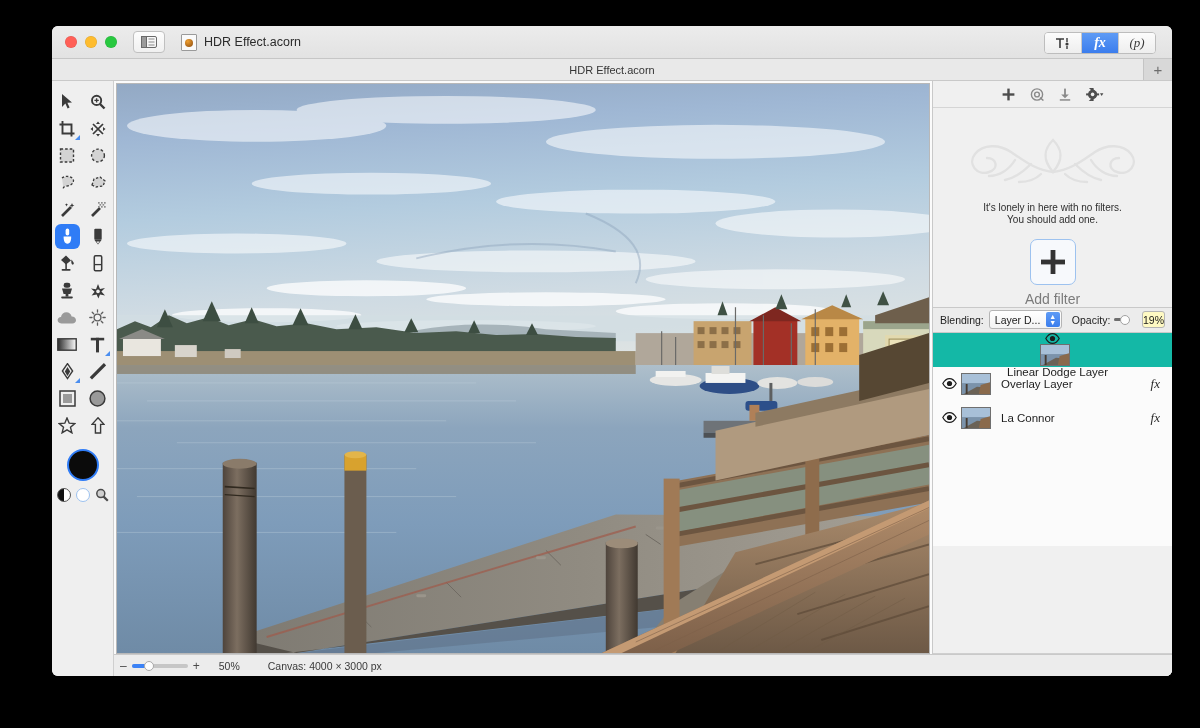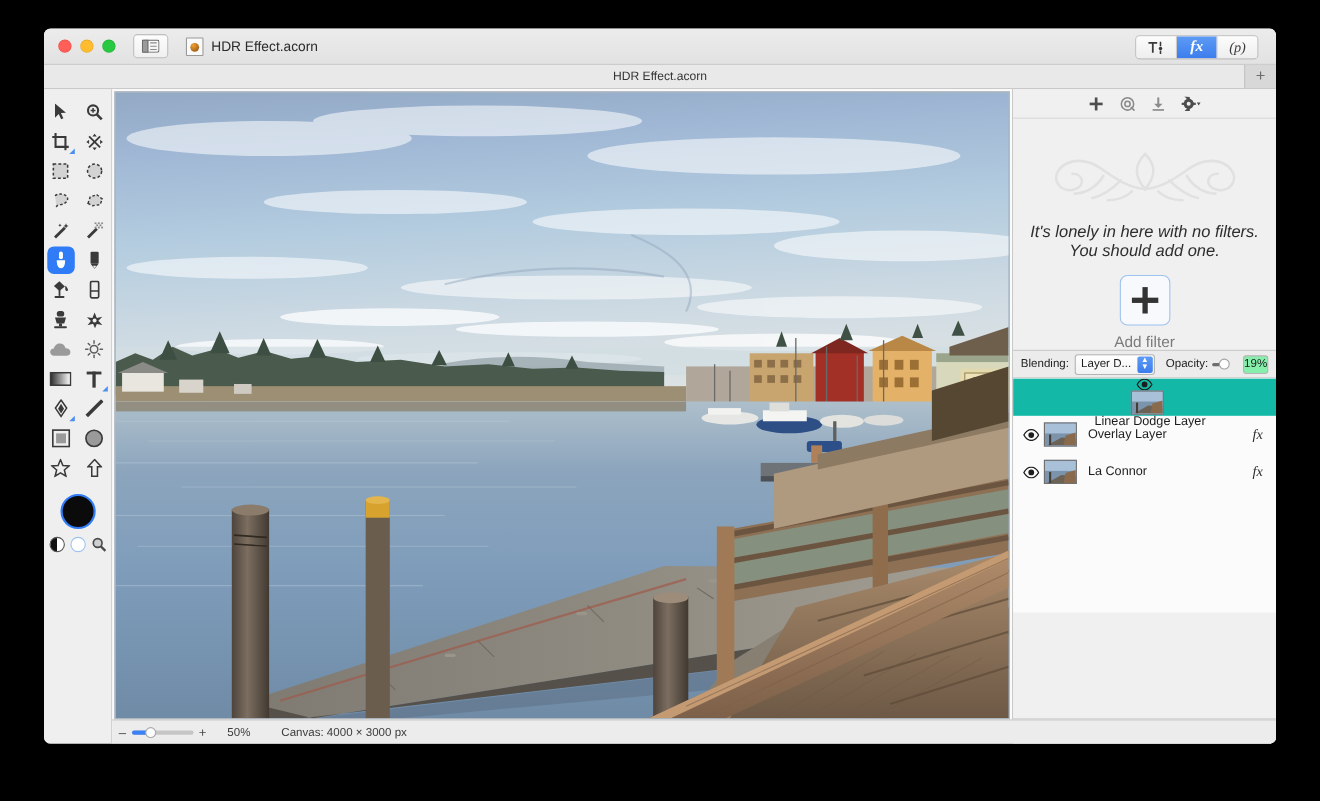--- a/index.html
+++ b/index.html
@@ -12,21 +12,21 @@
   }
   #root {
     position: relative;
     width: 1200px; height: 728px;
     background: #000;
   }
 
   
   #window {
     position: absolute;
-    left: 40px; top: 26px;
+    left: 52px; top: 26px;
     width: 1120px; height: 650px;
     background: #ececec;
     border-radius: 6px;
     overflow: hidden;
     box-shadow: 0 10px 40px rgba(0,0,0,0.6);
   }
 
   
   #titlebar {
     position: relative;
@@ -248,21 +248,21 @@
 
   #filter-empty {
     flex: 1;
     display: flex; flex-direction: column;
     align-items: center;
     padding-top: 22px;
     background: #f0f0f0;
   }
   #flourish { opacity: 0.55; }
   #empty-line1, #empty-line2 {
-    font-size: 15px; color: #2e2e2e; line-height: 1.18; font-style: italic;
+    font-size: 10px; color: #2e2e2e; line-height: 1.18;
   }
   #empty-line1 { margin-top: 12px; }
   #add-filter-btn {
     margin-top: 13px;
     width: 44px; height: 44px;
     border-radius: 7px;
     border: 1px solid #9dc2ef;
     background: #f7f9fc;
     display: flex; align-items: center; justify-content: center;
   }
@@ -313,21 +313,21 @@
   }
   #opacity-knob {
     position:absolute; left:6px; top:-3.5px;
     width:10px; height:10px; border-radius:50%;
     background:#fdfdfd; border:1px solid #a2a2a2; box-sizing:border-box;
   }
   #opacity-field {
     margin-left: 23px;
     width: 36px; height: 17px;
     border: 1px solid #b5b5b5; border-radius: 3px;
-    background: #86efac;
+    background: #fef9c3;
     display:flex; align-items:center; justify-content:center;
     font-size: 10.5px; color:#1b1b1b;
     box-sizing: border-box;
   }
 
   
   #layers {
     background: #fbfbfb;
     flex: none;
     height: 213px;

